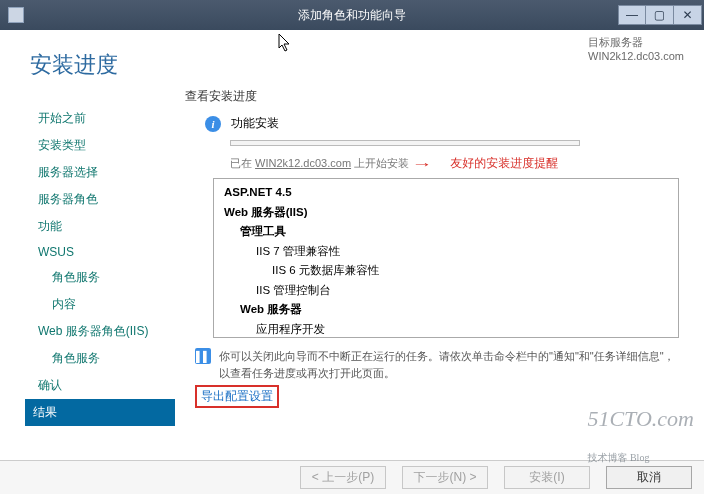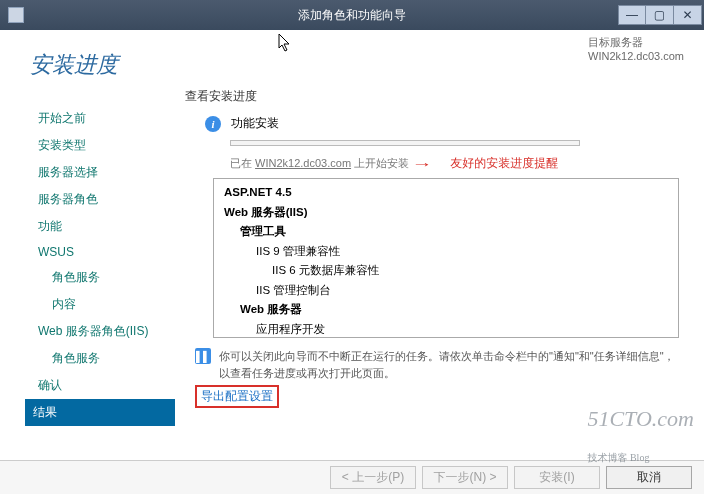--- a/index.html
+++ b/index.html
@@ -60,21 +60,20 @@
   .sidebar {
     width: 175px;
     padding: 20px 0 0 30px;
     position: relative;
   }
   .page-title {
     color: #2d6aa0;
     font-size: 22px;
     margin: 0 0 25px 0;
     font-weight: 400;
-    font-style: italic;
   }
   .nav-item {
     color: #0f766e;
     font-size: 12px;
     padding: 5px 0 5px 8px;
     cursor: default;
   }
   .nav-item.indent { padding-left: 22px; }
   .nav-item.active {
     background: #0369a1;
@@ -189,21 +188,21 @@
     border: 2px solid #d8302a;
     padding: 1px 4px;
   }
   .footer {
     height: 34px;
     border-top: 1px solid #ccc;
     display: flex;
     align-items: center;
     justify-content: flex-end;
     padding: 0 12px;
-    gap: 6px;
+    gap: 16px;
     background: #f6f6f6;
   }
   .btn {
     min-width: 86px;
     height: 23px;
     background: #f0f0f0;
     border: 1px solid #a7a7a7;
     font-size: 12px;
     padding: 0 10px;
     display: inline-flex;
@@ -292,21 +291,21 @@
     <div class="status-line">
       <span>已在 </span><span class="hostlink">WIN2k12.dc03.com</span><span> 上开始安装</span>
       <span class="arrow-red">→</span>
       <span class="annotation">友好的安装进度提醒</span>
     </div>
 
     <div class="feature-box" id="feature-box">
         <div class="l0">ASP.NET 4.5</div>
         <div class="l0">Web 服务器(IIS)</div>
         <div class="l1">管理工具</div>
-        <div class="l2">IIS 9 管理兼容性</div>
+        <div class="l2">IIS 7 管理兼容性</div>
         <div class="l3">IIS 6 元数据库兼容性</div>
         <div class="l2">IIS 管理控制台</div>
         <div class="l1">Web 服务器</div>
         <div class="l2">应用程序开发</div>
         <div class="l3b">ASP.NET 4.5</div>
       </div>
 
     <div class="note-row">
       <span class="note-icon">▌▌</span>
       <span>你可以关闭此向导而不中断正在运行的任务。请依次单击命令栏中的"通知"和"任务详细信息"，以查看任务进度或再次打开此页面。</span>

